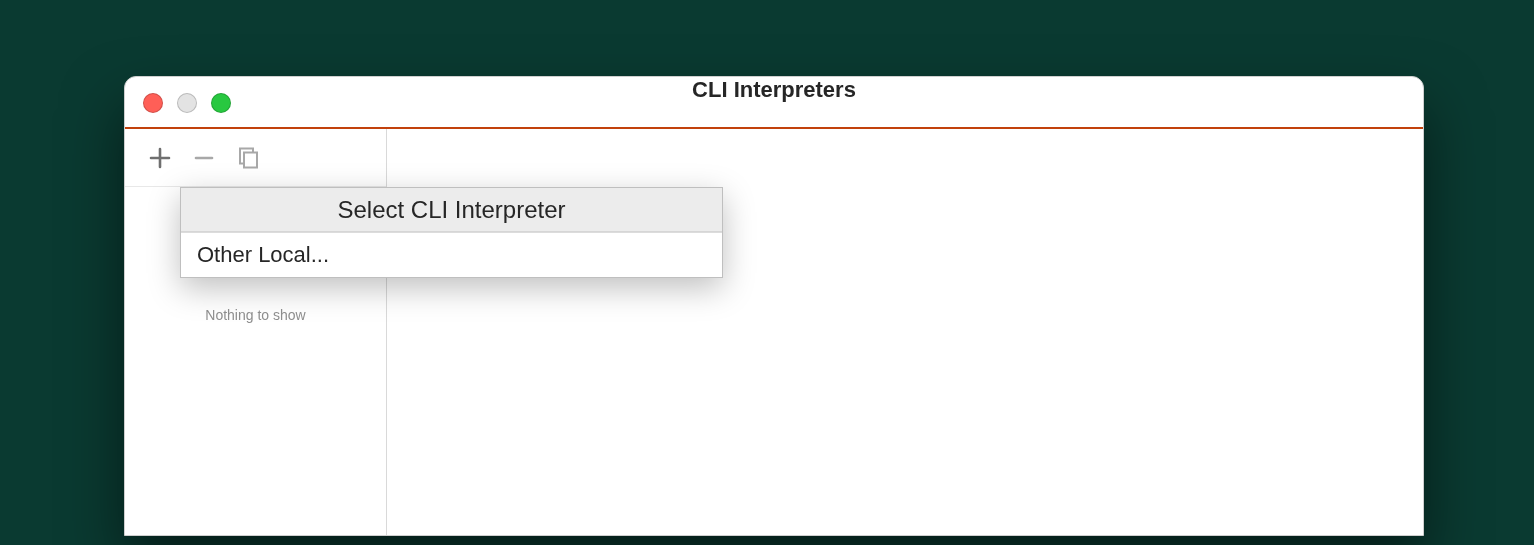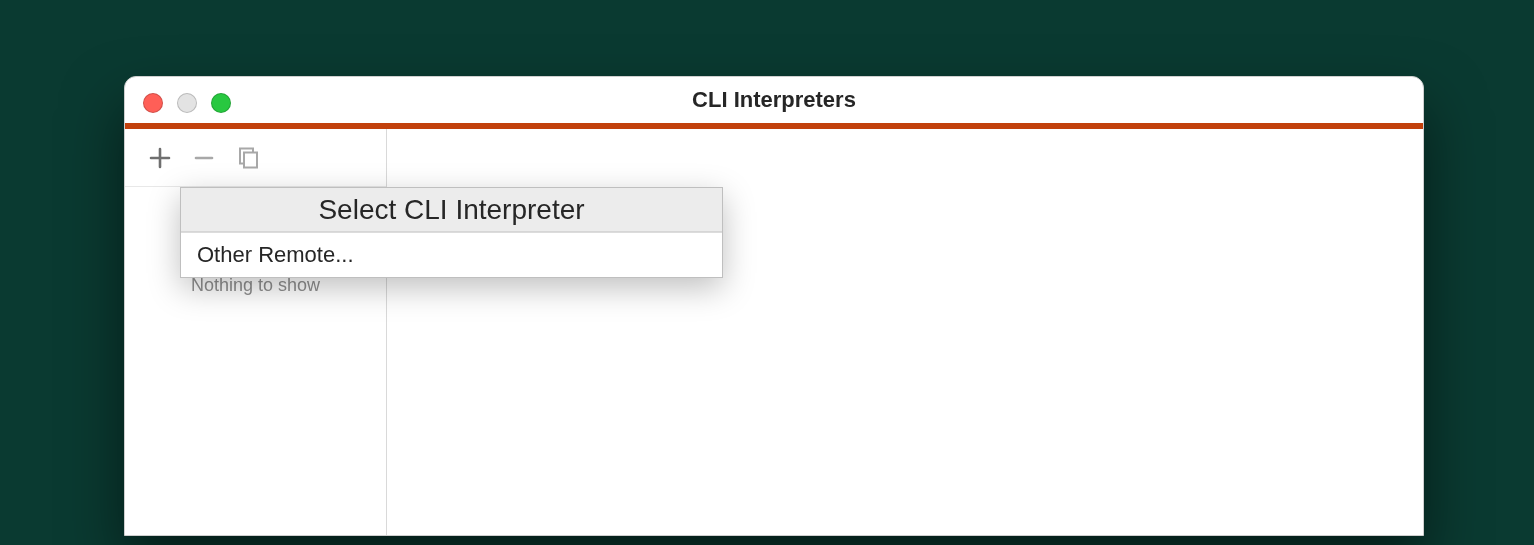--- a/index.html
+++ b/index.html
@@ -19,23 +19,22 @@
     background: #fff;
     border: 1px solid #cfcfcf;
     border-top-left-radius: 12px;
     border-top-right-radius: 12px;
     box-shadow: 0 30px 60px rgba(0,0,0,0.5);
     overflow: hidden;
   }
   .titlebar {
     position: relative;
     height: 52px;
-    border-bottom: 6px solid #c2410c;
+    border-bottom: 2px solid #c2410c;
     display: flex;
-    align-items: center;
     justify-content: center;
   }
   .traffic-lights {
     position: absolute;
     left: 18px;
     top: 16px;
     display: flex;
     gap: 14px;
   }
   .tl {
@@ -75,43 +74,43 @@
     display: flex; align-items: center; justify-content: center;
     cursor: pointer;
   }
   .tool-btn svg { display: block; }
   .placeholder {
     flex: 1;
     display: flex;
     align-items: center;
     justify-content: center;
     color: #8f8f8f;
-    font-size: 18px;
-    padding-top: 88px;
+    font-size: 14px;
+    padding-top: 120px;
     align-items: flex-start;
   }
   .main { flex: 1; }
 
   .popup {
     position: absolute;
     left: 180px;
     top: 187px;
     width: 543px;
     background: #fff;
     border: 1px solid #bfbfbf;
     box-shadow: 0 10px 32px rgba(0,0,0,0.25);
   }
   .popup-header {
     height: 44px;
     display: flex;
     align-items: center;
     justify-content: center;
     background: #ececec;
     border-bottom: 1px solid #d6d6d6;
-    font-size: 28px;
+    font-size: 24px;
     color: #262626;
   }
   .popup-item {
     height: 44px;
     display: flex;
     align-items: center;
     padding: 0 16px;
     font-size: 22px;
     color: #262626;
     cursor: pointer;
@@ -167,15 +166,15 @@
       <div class="placeholder">Nothing to show</div>
     </div>
     <div class="main"></div>
   </div>
 </div>
 
 <div class="popup">
   <div class="popup-header">Select CLI Interpreter</div>
   <div class="popup-sep"></div>
   <div class="popup-item">
-    <span>Other Remote...</span>
+    <span>Other Local...</span>
   </div>
 </div>
 
 </body></html>

